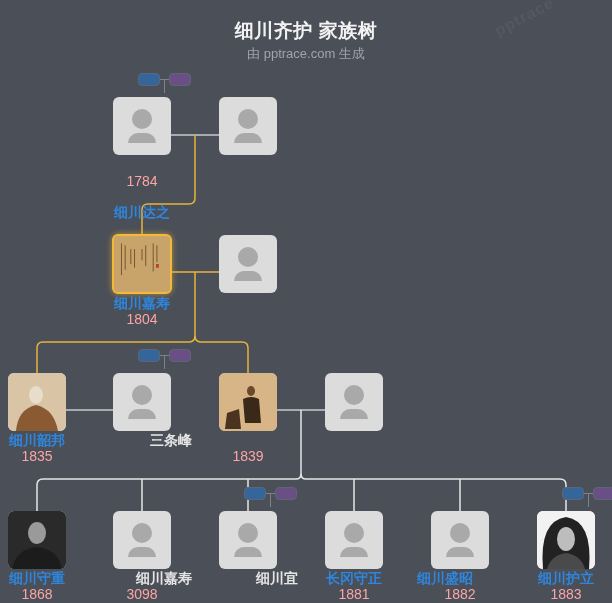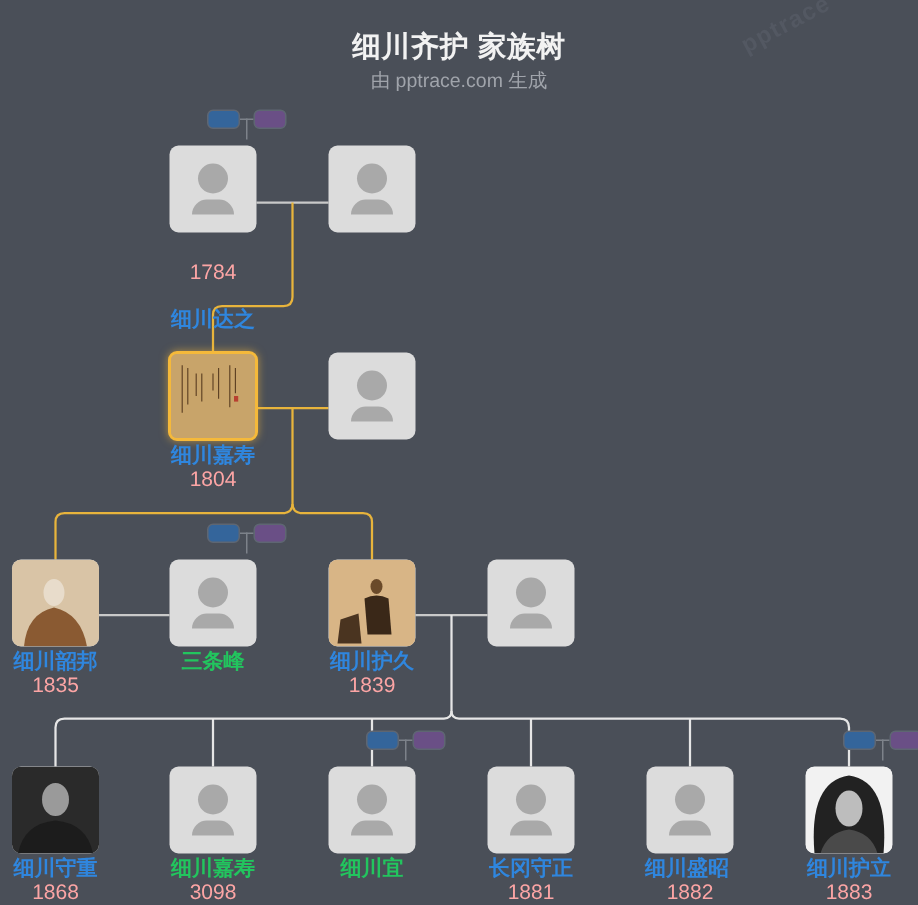--- a/index.html
+++ b/index.html
@@ -34,21 +34,21 @@
     .node .ph-body {
       position: absolute; left: 15px; top: 36px; width: 28px; height: 10px;
       border-radius: 14px 14px 0 0; background: #a9a9a9;
     }
     .photo { width: 100%; height: 100%; }
     .name {
       position: absolute; width: 100px; text-align: center;
       font-size: 14px; font-weight: bold; line-height: 16px;
     }
     .name.male { color: #2f86de; }
-    .name.female { color: #22c55e; }
+    .name.female { color: #e5e5e5; text-align: right; }
     .year {
       position: absolute; width: 100px; text-align: center;
       font-size: 14px; color: #fca5a5; line-height: 16px;
     }
     .toggle { position: absolute; width: 56px; height: 14px; }
     .toggle .b1, .toggle .b2 {
       position: absolute; top: 0; width: 22px; height: 13px; border-radius: 4px;
       border: 1px solid #5e6672;
     }
     .toggle .b1 { left: 0; background: #34659b; }
@@ -161,21 +161,20 @@
   <div class="name female" style="left:92px;top:432px;">三条峰</div>
 
   <div class="node" style="left:219px;top:373px;">
     <svg class="photo" viewBox="0 0 58 58">
       <rect width="58" height="58" fill="#d8b586"></rect>
       <ellipse cx="32" cy="18" rx="4" ry="5" fill="#6a4a2a"></ellipse>
       <path d="M24 26 Q32 22 40 26 L42 50 L26 50 Z" fill="#3a2818"></path>
       <path d="M8 40 L20 36 L22 56 L6 56 Z" fill="#4a3420"></path>
     </svg>
   </div>
-  <div class="name male" style="left:198px;top:432px;">细川护久</div>
   <div class="year" style="left:198px;top:448px;">1839</div>
   <div class="node" style="left:325px;top:373px;">
     <div class="ph-head"></div>
       <div class="ph-body"></div>
   </div>
 
   <div class="node" style="left:8px;top:511px;">
     <svg class="photo" viewBox="0 0 58 58">
       <rect width="58" height="58" fill="#2a2a2a"></rect>
       <ellipse cx="29" cy="22" rx="9" ry="11" fill="#9a9a9a"></ellipse>
@@ -202,21 +201,21 @@
     <div class="ph-head"></div>
       <div class="ph-body"></div>
   </div>
   <div class="name male" style="left:304px;top:570px;">长冈守正</div>
   <div class="year" style="left:304px;top:586px;">1881</div>
 
   <div class="node" style="left:431px;top:511px;">
     <div class="ph-head"></div>
       <div class="ph-body"></div>
   </div>
-  <div class="name male" style="left:408px;top:570px;text-align:center;">细川盛昭</div>
+  <div class="name male" style="left:395px;top:570px;text-align:center;">细川盛昭</div>
   <div class="year" style="left:410px;top:586px;">1882</div>
 
   <div class="node" style="left:537px;top:511px;">
     <svg class="photo" viewBox="0 0 58 58">
       <rect width="58" height="58" fill="#f2f2f2"></rect>
       <path d="M6 58 Q2 10 29 6 Q56 10 52 58 Z" fill="#222"></path>
       <ellipse cx="29" cy="28" rx="9" ry="12" fill="#bdbdbd"></ellipse>
       <path d="M10 58 Q14 44 29 42 Q44 44 48 58 Z" fill="#4a4a4a"></path>
     </svg>
   </div>

